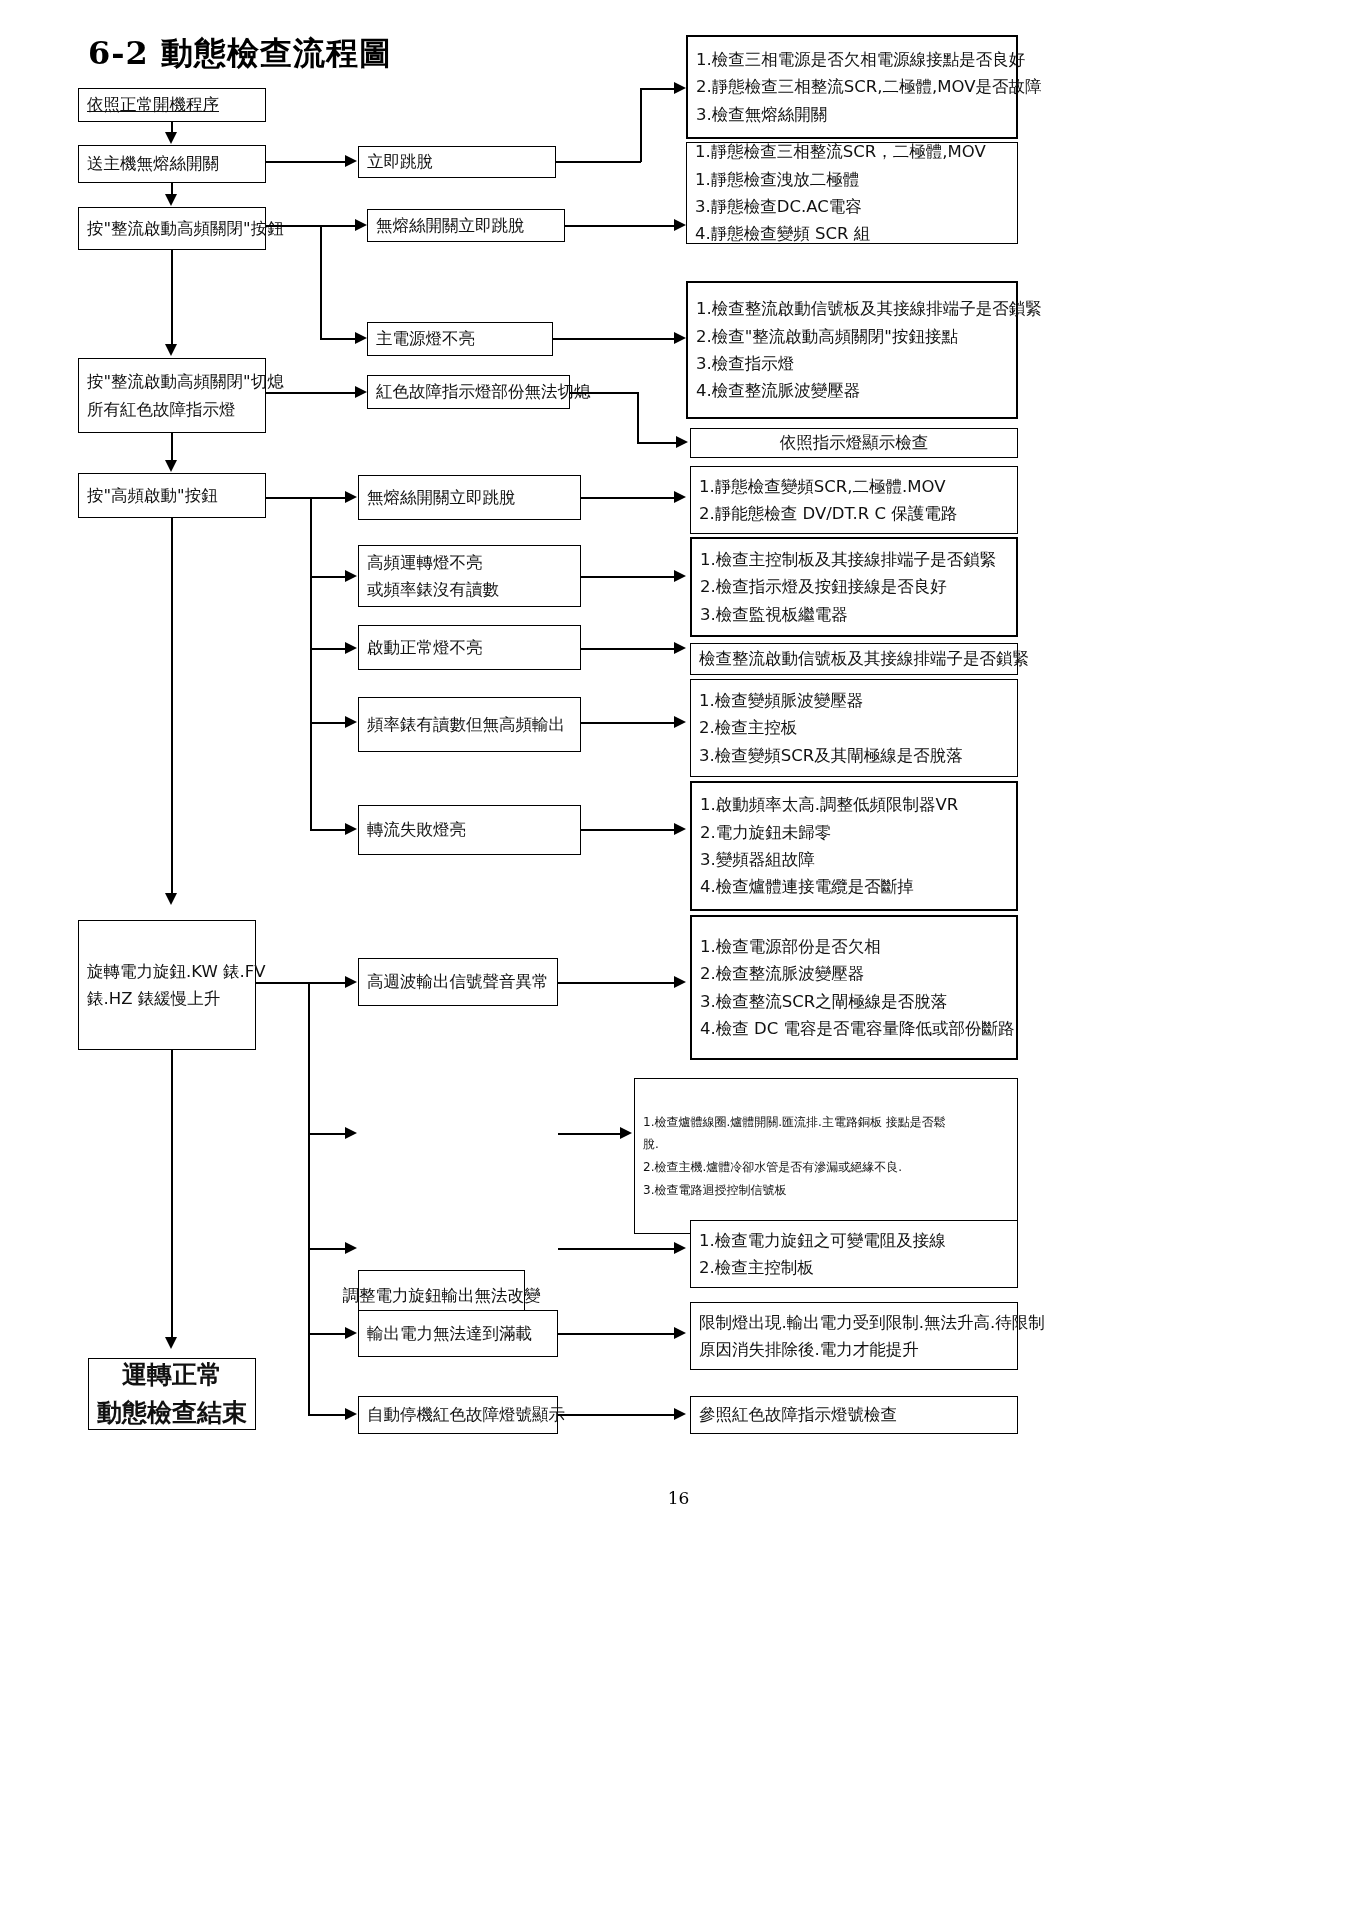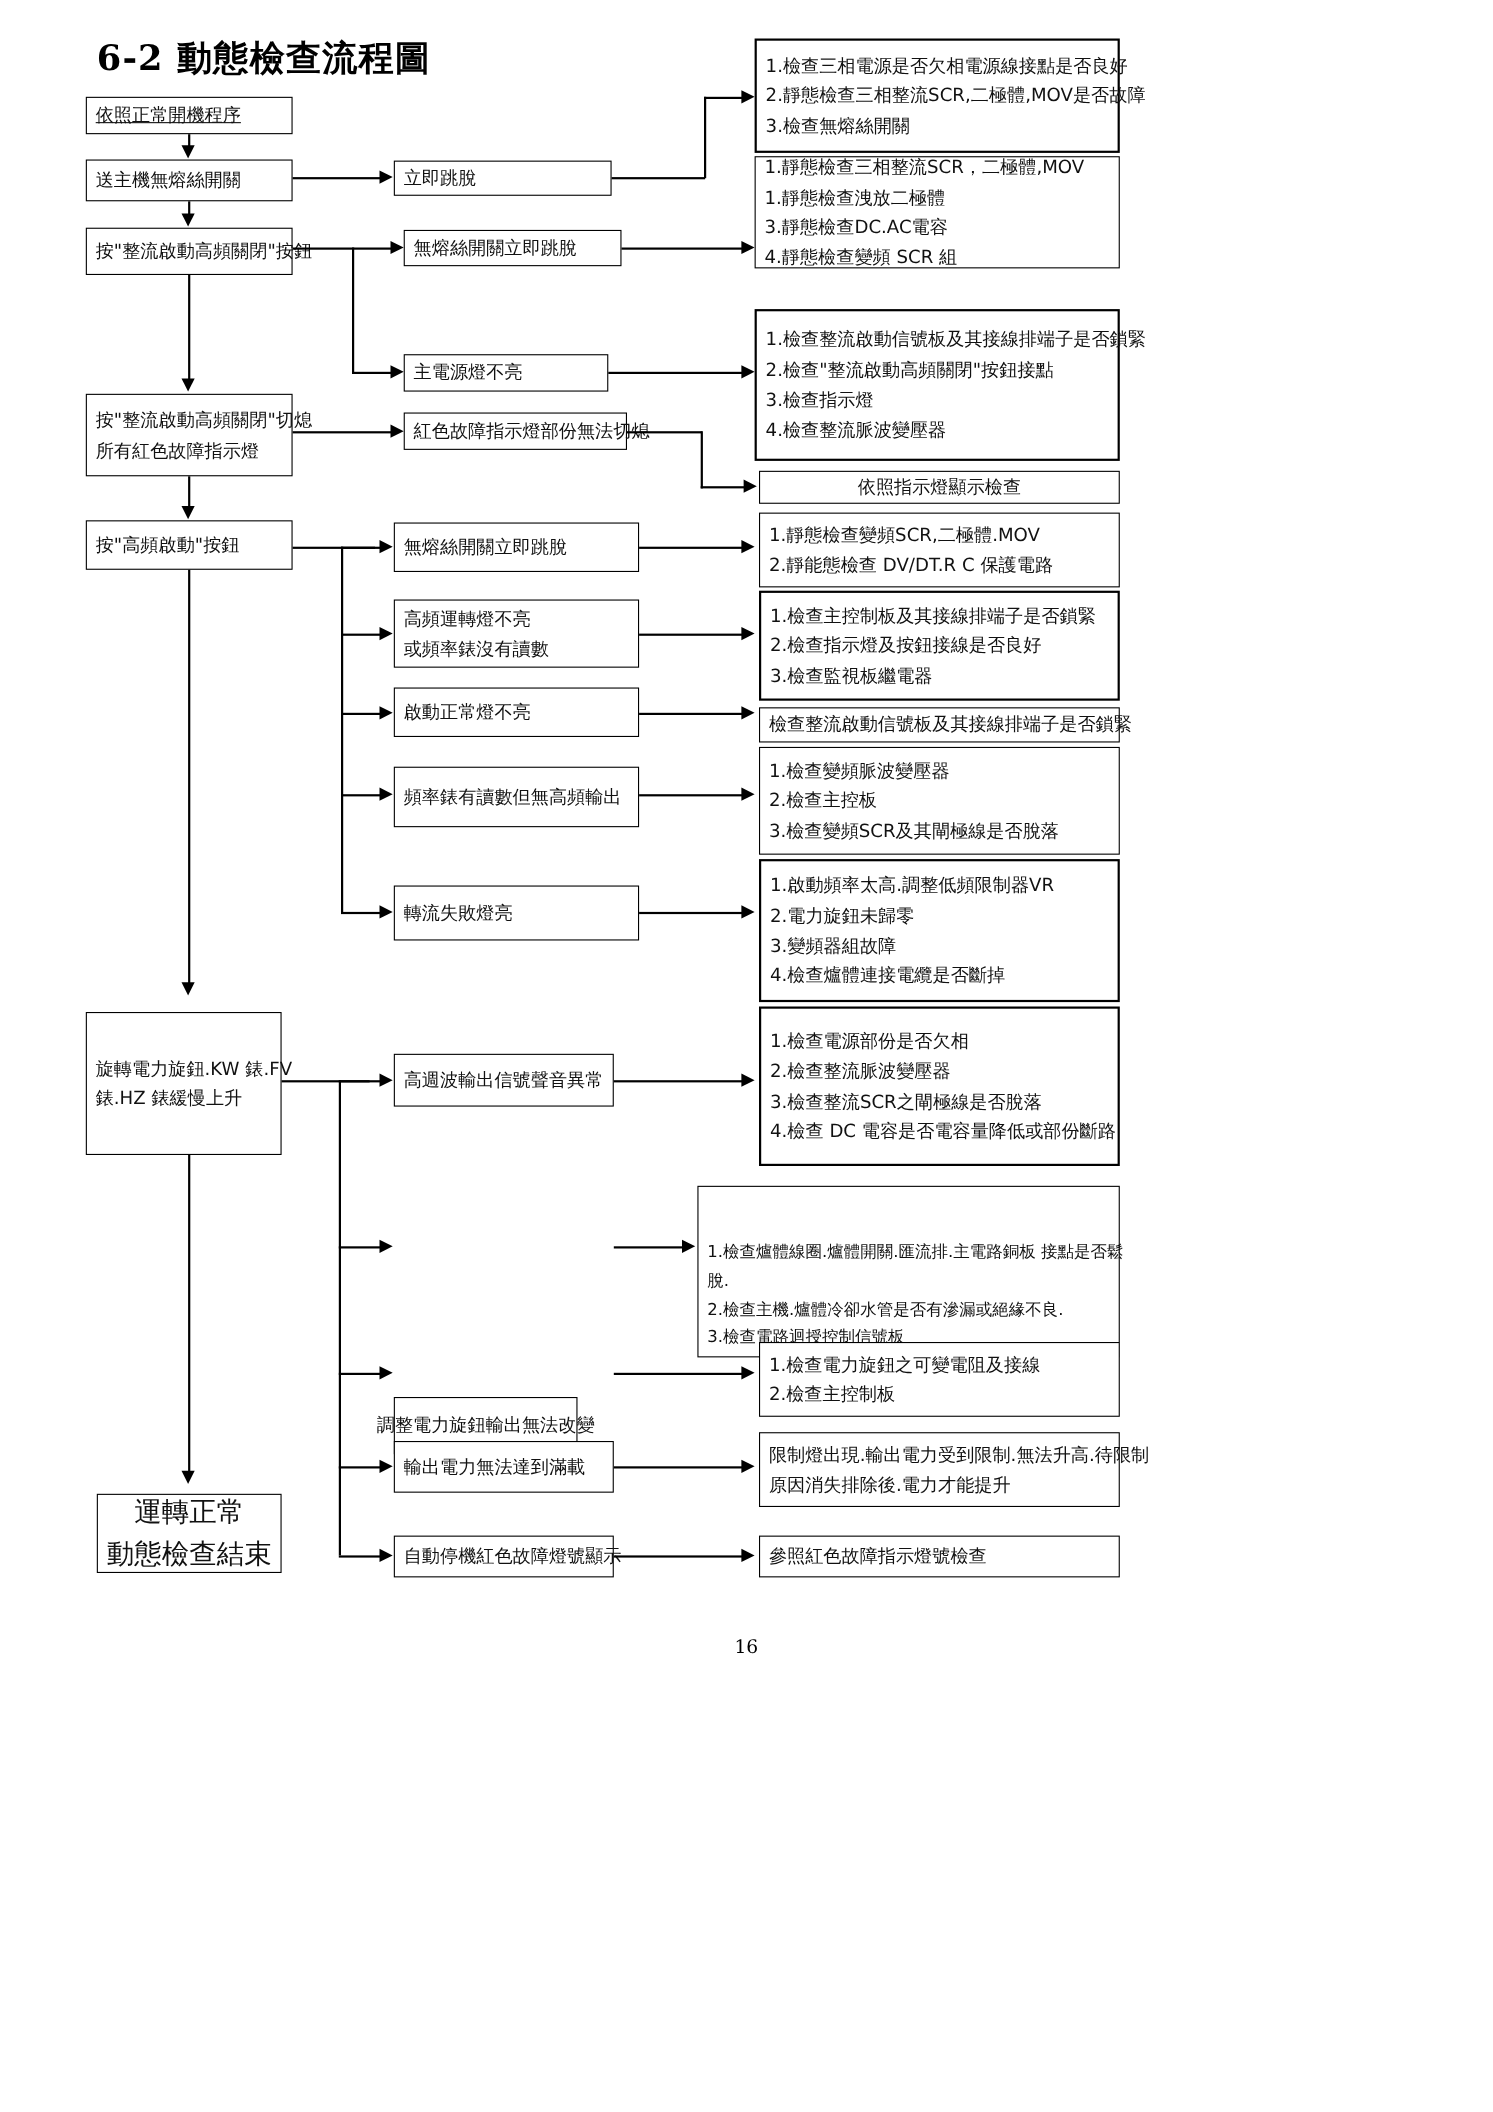--- a/index.html
+++ b/index.html
@@ -41,21 +41,21 @@
   .box .ln{
     display:block;
     white-space:nowrap;
     padding:5px 0;
   }
   .box.big{
     font-family:"DejaVu Serif","Liberation Serif",serif;
     font-size:25px;
     line-height:1.3;
   }
-  .box.big .ln{padding:3px 0;text-align:center;}
+  .box.big .ln{padding:3px 0;text-align:center;font-weight:bold;}
   .box.center .ln{text-align:center;}
   
   .h{position:absolute;background:#000;height:1.8px;}
   .v{position:absolute;background:#000;width:1.8px;}
   .arr-r{
     position:absolute;
     width:0;height:0;
     border-top:6.5px solid transparent;
     border-bottom:6.5px solid transparent;
     border-left:12px solid #000;
@@ -220,21 +220,21 @@
     <span class="ln">4.檢查爐體連接電纜是否斷掉</span>
   </div>
 
   <div class="box thick" style="left:690px;top:915px;width:328px;height:145px;">
     <span class="ln">1.檢查電源部份是否欠相</span>
     <span class="ln">2.檢查整流脈波變壓器</span>
     <span class="ln">3.檢查整流SCR之閘極線是否脫落</span>
     <span class="ln">4.檢查 DC 電容是否電容量降低或部份斷路</span>
   </div>
 
-  <div class="box thin" style="left:634px;top:1078px;width:384px;height:156px;font-size:15px;justify-content:flex-end;">
+  <div class="box thin" style="left:634px;top:1078px;width:384px;height:156px;font-size:12px;">
     <span class="ln">1.檢查爐體線圈.爐體開關.匯流排.主電路銅板 接點是否鬆</span>
     <span class="ln">脫.</span>
     <span class="ln">2.檢查主機.爐體冷卻水管是否有滲漏或絕緣不良.</span>
     <span class="ln">3.檢查電路迴授控制信號板</span>
   </div>
 
   <div class="box thin" style="left:690px;top:1220px;width:328px;height:68px;">
     <span class="ln">1.檢查電力旋鈕之可變電阻及接線</span>
     <span class="ln">2.檢查主控制板</span>
   </div>

